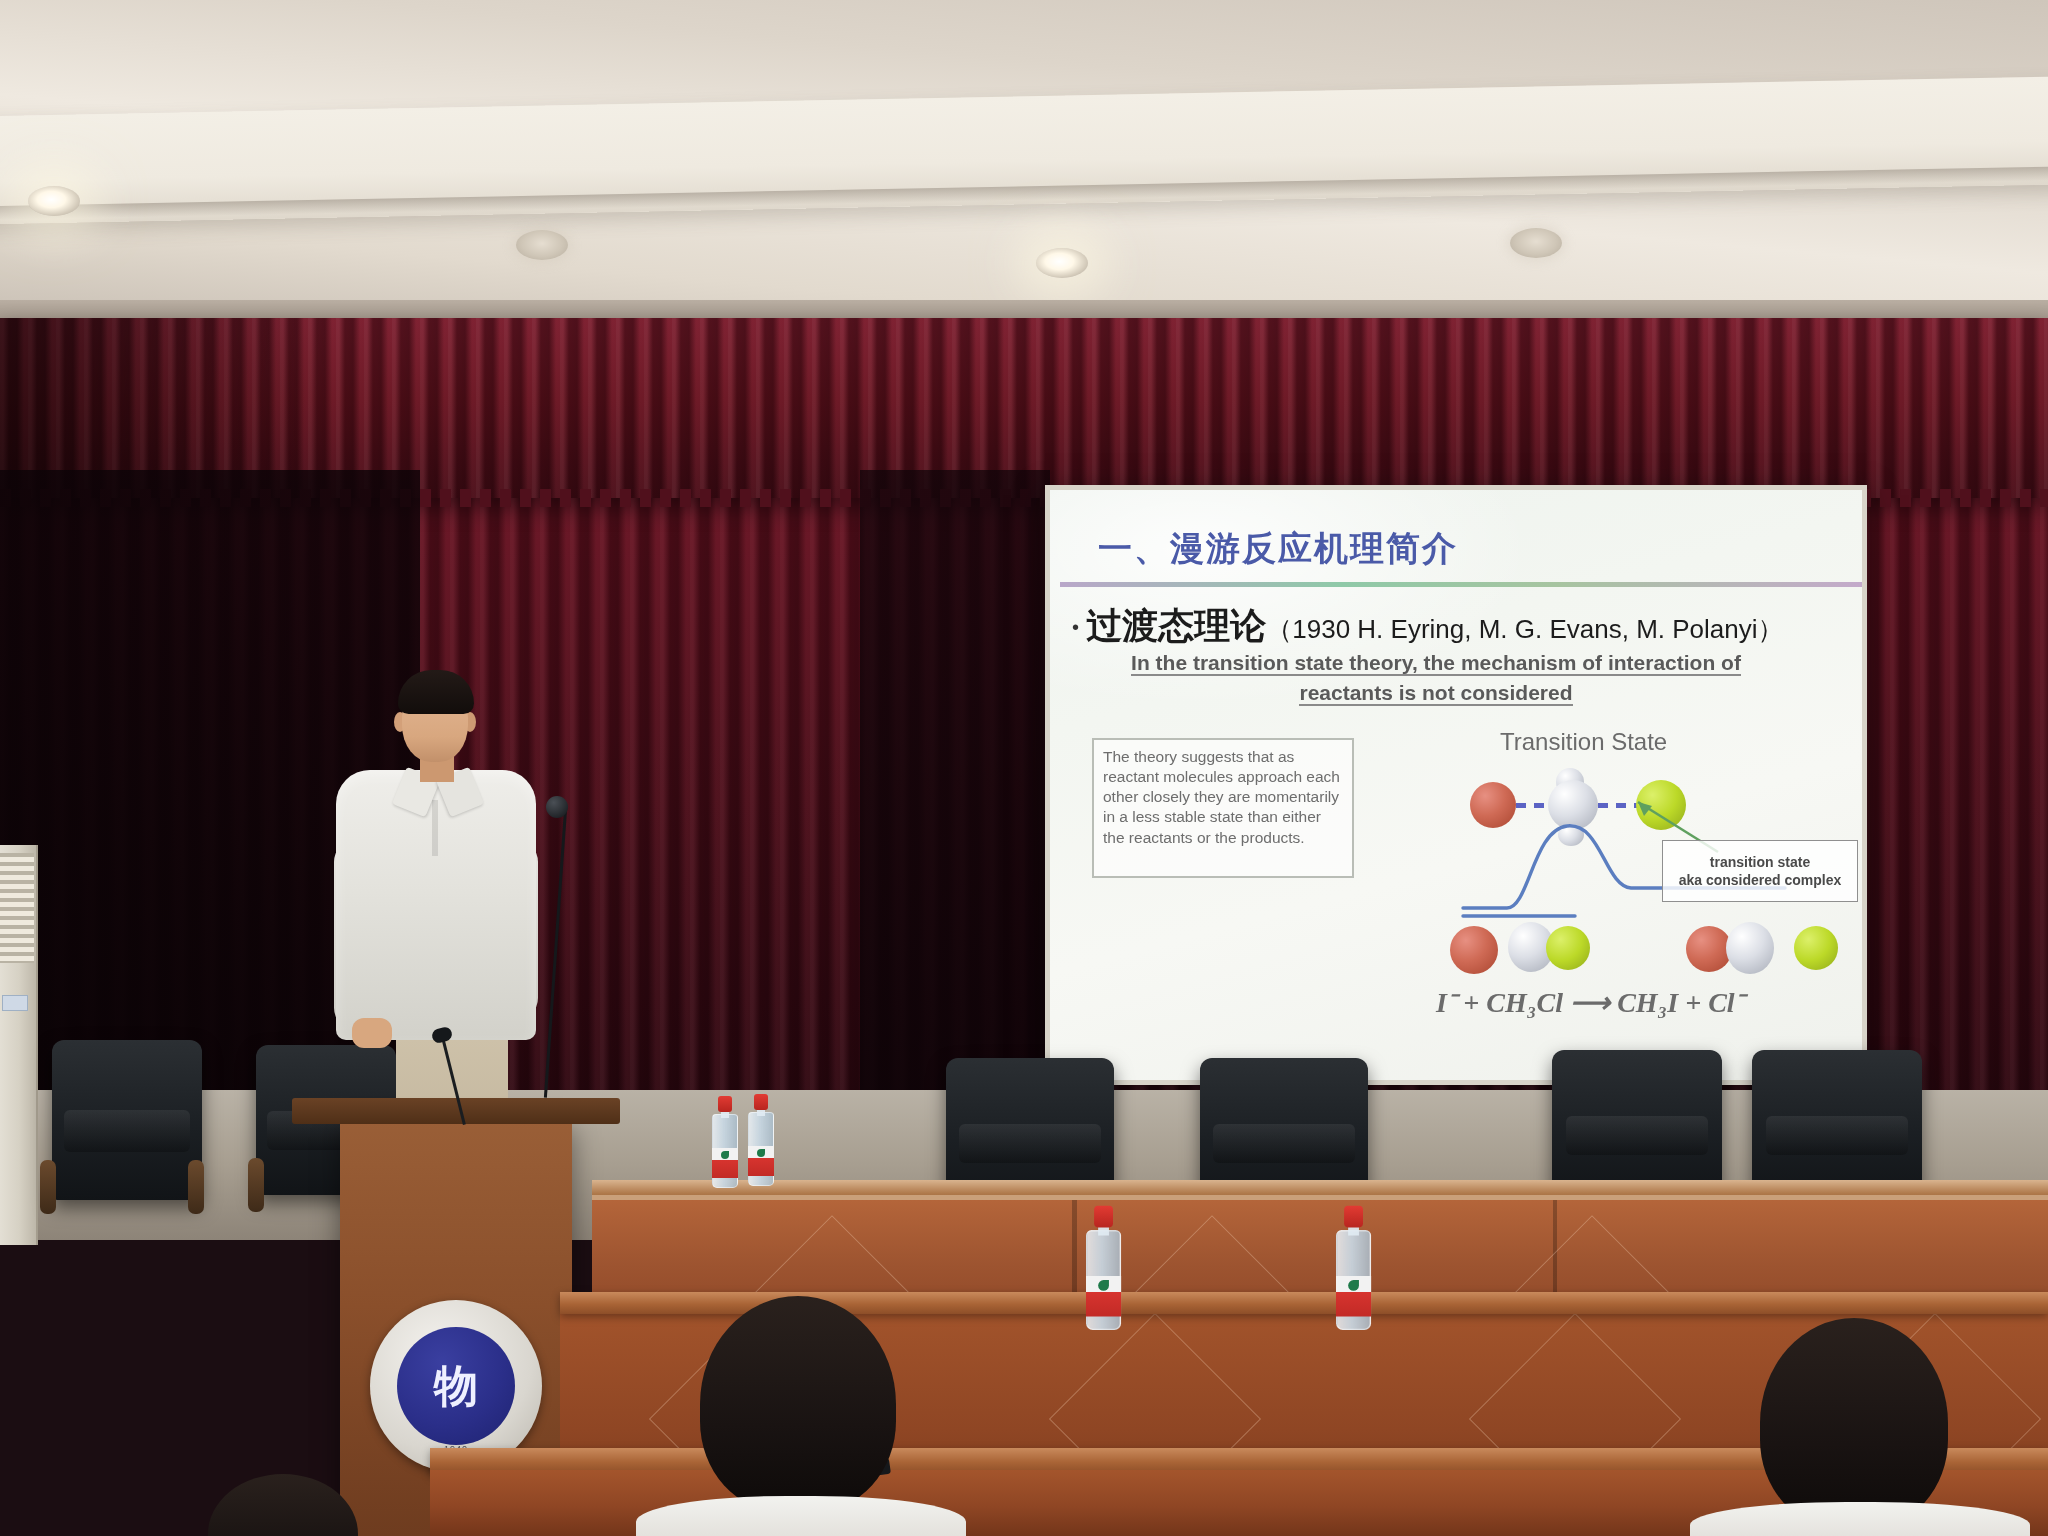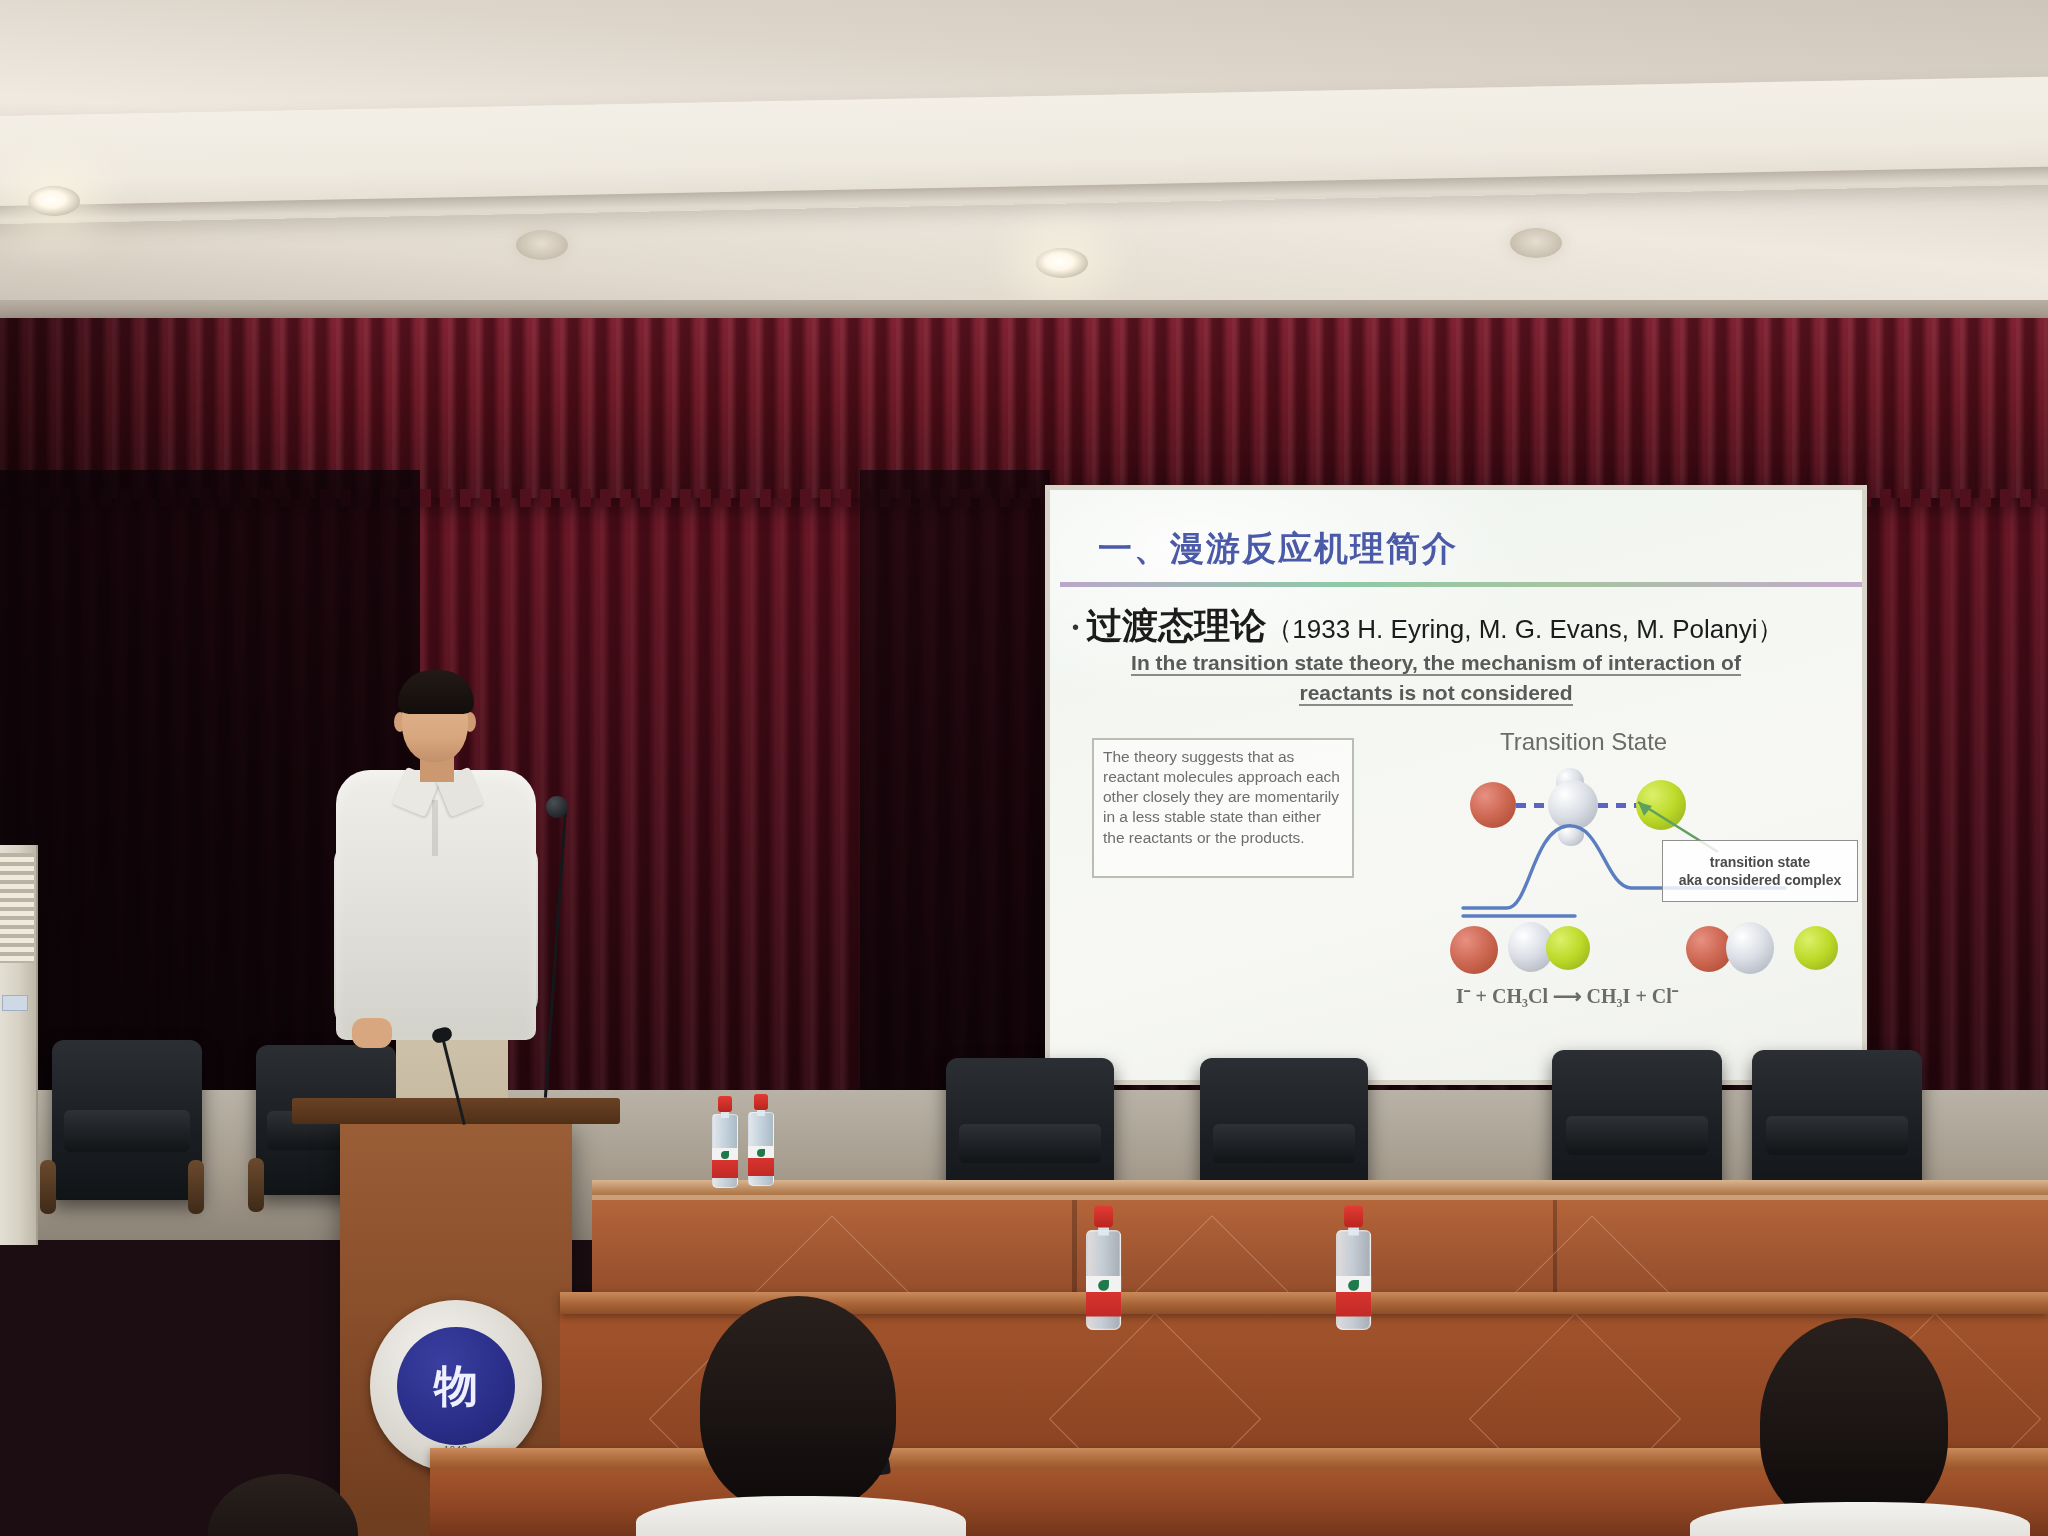--- a/index.html
+++ b/index.html
@@ -153,23 +153,23 @@
   }
   .energy-curve { position: absolute; left: 405px; top: 300px; width: 340px; height: 130px; }
   .callout {
     position: absolute; left: 612px; top: 350px; width: 196px; height: 62px;
     border: 1.5px solid #8f8f8f; background: rgba(255,255,255,.82);
     display: flex; align-items: center; justify-content: center;
     font-size: 14px; font-weight: 700; color: #4a4a4a; text-align: center; line-height: 1.30;
   }
   .mol-row-bottom { position: absolute; left: 400px; top: 428px; width: 400px; height: 66px; }
   .equation {
-    position: absolute; left: 406px; top: 492px;
+    position: absolute; left: 386px; top: 492px;
     font-family: "Liberation Serif", serif;
-    font-size: 20px; font-weight: 700; color: #6b6b6b; white-space: nowrap;
+    font-size: 28px; font-weight: 700; color: #6b6b6b; white-space: nowrap; font-style: italic;
   }
   .page-num {
     position: absolute; right: 16px; bottom: 10px;
     font-size: 14px; color: #c4c4bc;
   }
 
   
   .stage-floor {
     position: absolute; left: 0; top: 1090px; width: 2048px; height: 150px;
     background: linear-gradient(180deg, #b9b2a6 0%, #a79e90 50%, #8d8478 100%);
@@ -413,21 +413,21 @@
 
   <div class="screen-frame">
     <div class="screen">
       <div class="screen-glare"></div>
 
       <div class="slide-title">一、漫游反应机理简介</div>
       <div class="slide-rule"></div>
 
       <div class="bullet-line">
         <span class="bullet-dot">•</span>
-        <span class="bullet-cn">过渡态理论</span><span>（1933 H. Eyring, M. G. Evans, M. Polanyi）</span>
+        <span class="bullet-cn">过渡态理论</span><span>（1930 H. Eyring, M. G. Evans, M. Polanyi）</span>
       </div>
 
       <div class="underline-block">
         <span>In the transition state theory, the mechanism of interaction of reactants is not considered</span>
       </div>
 
       <div class="theory-box">The theory suggests that as reactant molecules approach each other closely they are momentarily in a less stable state than either the reactants or the products.</div>
 
 
       <div class="ts-label">Transition State</div>

